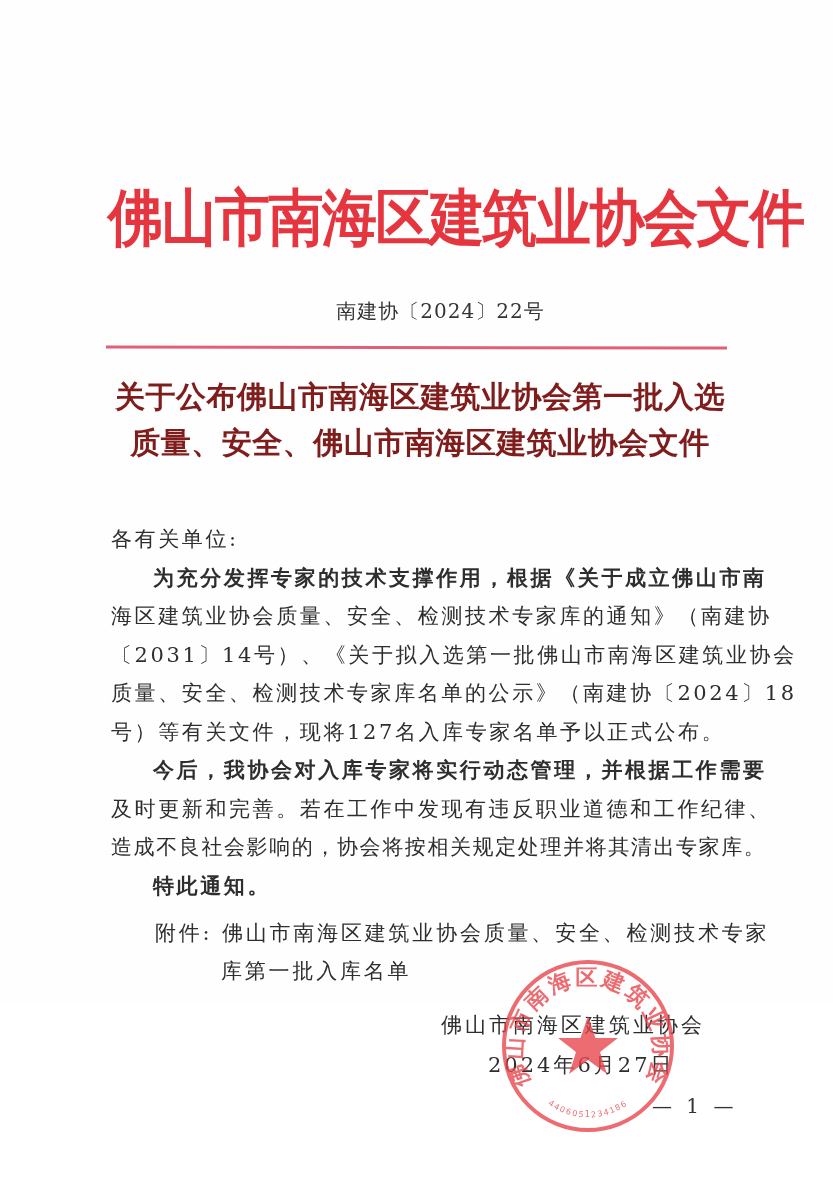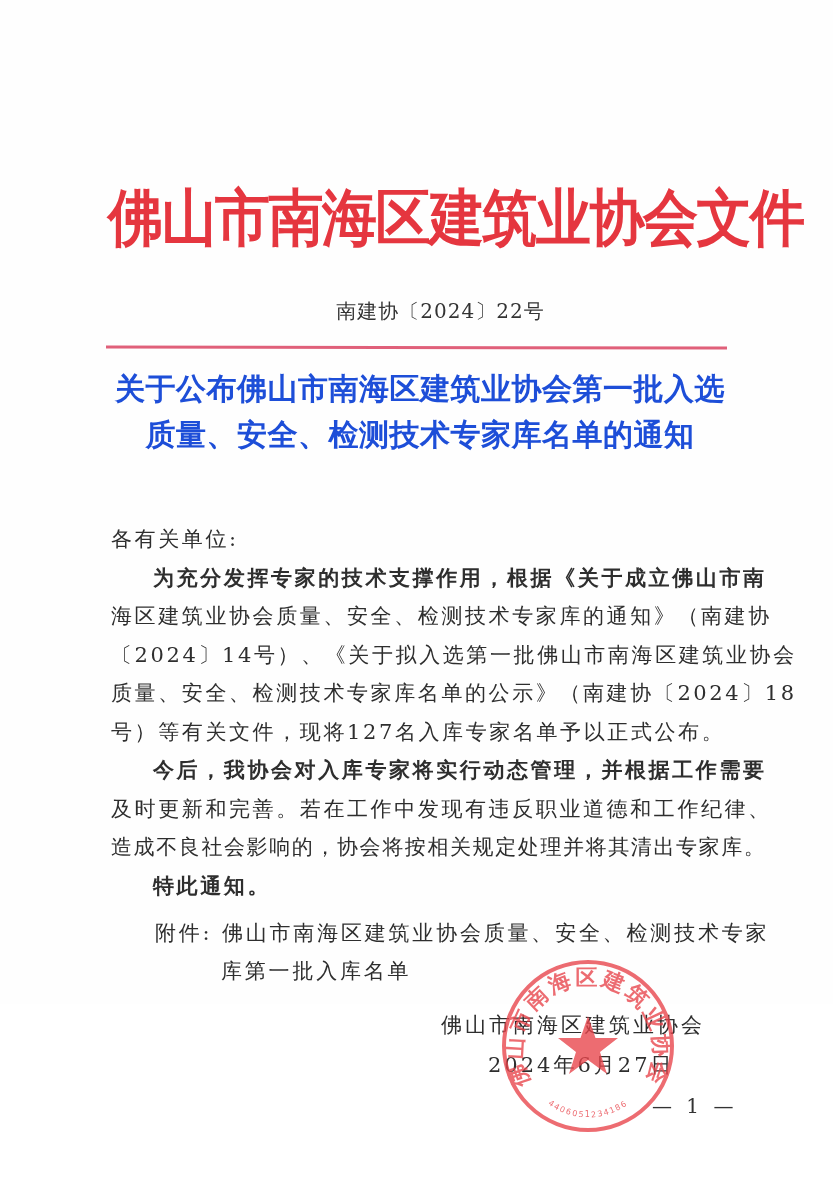--- a/index.html
+++ b/index.html
@@ -11,22 +11,22 @@
               text-align:center; color:#e5363f; font-family:"DejaVu Sans", "Liberation Sans", sans-serif;
               font-weight:bold; font-size:55px; line-height:80px; letter-spacing:-1.5px;
               transform:scaleY(1.12); transform-origin:center; white-space:nowrap; }
 
   .doc-number { position:absolute; left:0; width:833px; top:296px; text-align:center;
                 font-size:20px; color:#333; line-height:30px; letter-spacing:1px;margin-left:24px; }
 
   .red-rule { position:absolute; left:106px; top:346px; width:621px; height:3px;
               background:#e0607a; transform:rotate(0.1deg); }
 
-  .title { position:absolute; left:100px; width:640px; top:366px; text-align:center;
-           font-size:30px; font-weight:bold; line-height:46px; color:#1d4ed8; letter-spacing:0.5px; }
+  .title { position:absolute; left:100px; width:640px; top:374px; text-align:center;
+           font-size:30px; font-weight:bold; line-height:46px; color:#7f1d1d; letter-spacing:0.5px; }
   .title div { white-space:nowrap; }
 
   .body { position:absolute; left:111px; top:520px; width:625px; font-size:21px;
           line-height:38.5px; color:#2e2e2e; letter-spacing:2.6px; }
   .body p { margin:0; }
   .indent { text-indent:42px;font-weight:bold; }
   .line { white-space:nowrap; }
 
   .attachment { position:absolute; left:155px; top:914px; font-size:21px; line-height:38px;
                 color:#2e2e2e; letter-spacing:2.8px; }
@@ -48,30 +48,30 @@
 <div class="page">
 
   <div class="masthead">佛山市南海区建筑业协会文件</div>
 
   <div class="doc-number">南建协〔2024〕22号</div>
 
   <div class="red-rule"></div>
 
   <div class="title">
     <div>关于公布佛山市南海区建筑业协会第一批入选</div>
-    <div>质量、安全、检测技术专家库名单的通知</div>
+    <div>质量、安全、佛山市南海区建筑业协会文件</div>
   </div>
 
   <div class="body">
     <p class="line">各有关单位:</p>
 
     <div>
       <p class="line indent">为充分发挥专家的技术支撑作用，根据《关于成立佛山市南</p>
       <p class="line">海区建筑业协会质量、安全、检测技术专家库的通知》（南建协</p>
-      <p class="line">〔2024〕14号）、《关于拟入选第一批佛山市南海区建筑业协会</p>
+      <p class="line">〔2031〕14号）、《关于拟入选第一批佛山市南海区建筑业协会</p>
       <p class="line">质量、安全、检测技术专家库名单的公示》（南建协〔2024〕18</p>
       <p class="line">号）等有关文件，现将127名入库专家名单予以正式公布。</p>
     </div>
 
     <div>
       <p class="line indent">今后，我协会对入库专家将实行动态管理，并根据工作需要</p>
       <p class="line">及时更新和完善。若在工作中发现有违反职业道德和工作纪律、</p>
       <p class="line" style="letter-spacing:1.6px">造成不良社会影响的，协会将按相关规定处理并将其清出专家库。</p>
     </div>
 

